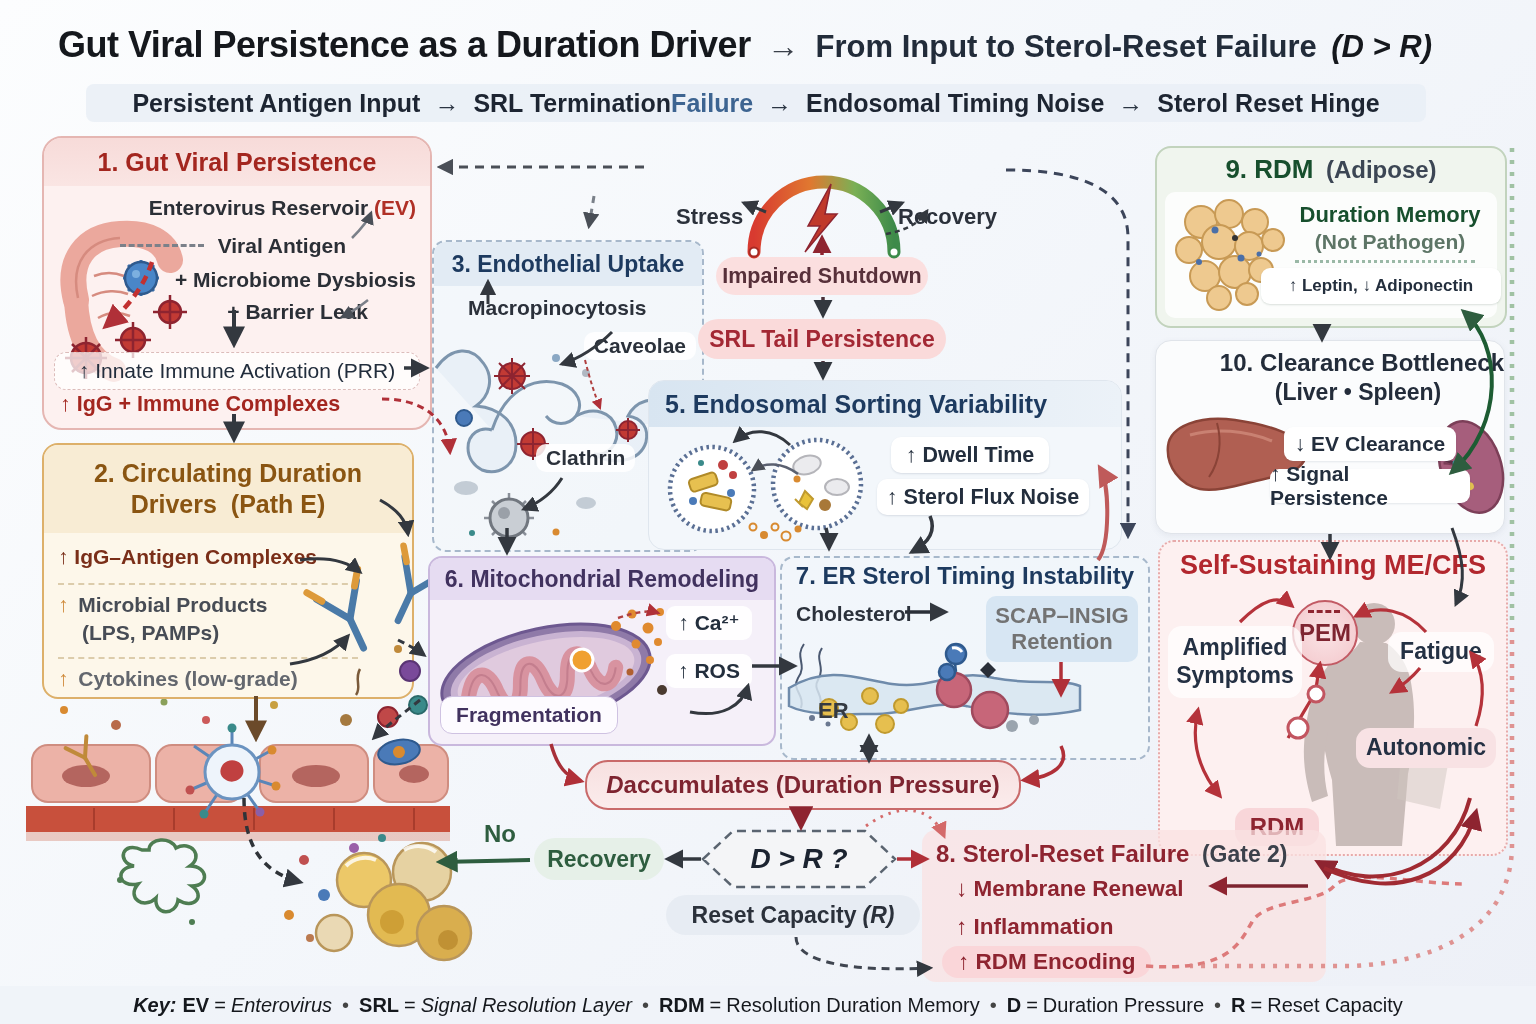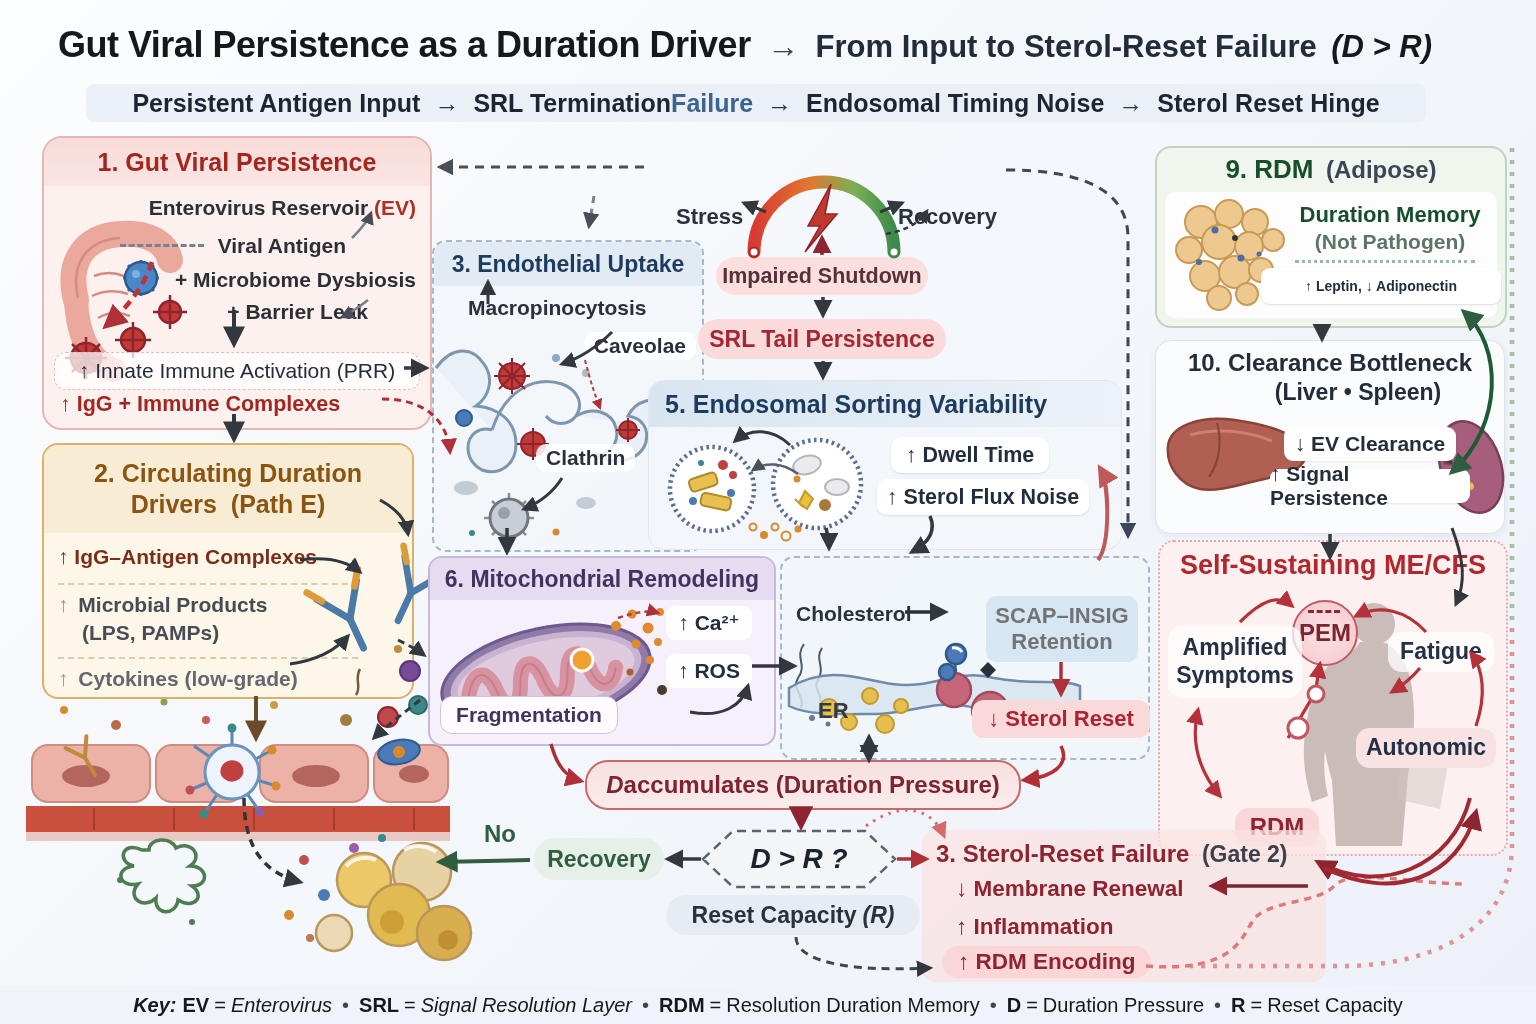--- a/index.html
+++ b/index.html
@@ -96,25 +96,25 @@
   
   #box9{left:1155px;top:146px;width:348px;height:178px;background:#f0f5ee;border:2px solid #c2d3bd;border-radius:16px;z-index:2;}
   #box9 .hd{position:absolute;left:0;top:6px;width:100%;text-align:center;white-space:nowrap;}
   #box9 .hb{font-size:26px;font-weight:800;color:#174f2d;}
   #box9 .hr{font-size:24px;font-weight:600;color:#3c4654;margin-left:8px;}
   #b9-inner{position:absolute;left:8px;top:44px;width:332px;height:126px;background:rgba(255,255,255,.8);border-radius:10px;}
   #b9-m1{position:absolute;left:118px;top:10px;width:214px;text-align:center;font-size:22px;font-weight:800;color:#174f2d;}
   #b9-m2{position:absolute;left:118px;top:38px;width:214px;text-align:center;font-size:21px;font-weight:600;color:#5d7566;}
   #b9-div{position:absolute;left:130px;top:68px;width:180px;border-top:3px dotted #9ab8a6;}
   #b9-m3{position:absolute;left:96px;top:76px;width:240px;height:36px;background:#fff;border-radius:9px;
-    font-size:14px;font-weight:700;color:#232e3d;box-shadow:0 1px 2px rgba(60,90,70,.18);}
+    font-size:17px;font-weight:700;color:#232e3d;box-shadow:0 1px 2px rgba(60,90,70,.18);}
   
   #box10{left:1155px;top:340px;width:348px;height:192px;background:#fbfcfd;border:1px solid #e0e4ea;border-radius:16px;
     box-shadow:0 2px 6px rgba(80,90,110,.08);z-index:2;}
-  #box10 .t1{position:absolute;left:0;top:8px;width:100%;text-align:center;font-size:24px;font-weight:800;color:#232c3a;}
+  #box10 .t1{position:absolute;left:0;top:8px;width:100%;text-align:right;font-size:24px;font-weight:800;color:#232c3a;}
   #box10 .t2{position:absolute;left:0;top:38px;width:100%;text-align:center;font-size:23px;font-weight:600;color:#232c3a;margin-left:28px;}
   .b10pill{position:absolute;background:#fff;border-radius:9px;font-size:21px;font-weight:700;color:#232e3d;
     display:flex;align-items:center;justify-content:center;box-shadow:0 1px 2px rgba(60,80,110,.12);}
   
   #mecfs{left:1158px;top:540px;width:346px;height:312px;background:#fdf0f0;border:2px dotted rgba(210,100,100,.5);border-radius:16px;z-index:2;}
   #mecfs .hd{position:absolute;left:0;top:8px;width:100%;text-align:center;font-size:27px;font-weight:800;color:#b2272e;}
   #pem{position:absolute;left:132px;top:58px;width:62px;height:62px;border-radius:50%;
     background:radial-gradient(#fae3e5,#f3c7cb);border:2.5px solid #c25a64;
     font-size:24px;font-weight:800;color:#7e2430;}
   #pem .dash{position:absolute;top:8px;left:14px;width:32px;border-top:3px dashed #8e2430;}
@@ -420,20 +420,21 @@
       <circle cx="216" cy="62" r="4" fill="#e08a2f"></circle>
         <circle cx="196" cy="74" r="3.5" fill="#b06030"></circle>
       <circle cx="228" cy="92" r="5" fill="#4a3a30"></circle>
     </svg>
     <div class="b6pill" style="left:236px;top:48px;width:86px;height:34px">↑ Ca²⁺</div>
     <div class="b6pill" style="left:236px;top:96px;width:86px;height:34px">↑ ROS</div>
     <div id="b6-frag" class="abs ctr">Fragmentation</div>
   </div>
 
   <div id="box7" class="abs">
+    <div class="hd">7. ER Sterol Timing Instability</div>
     <div id="b7-chol">Cholesterol</div>
     <div id="b7-scap" class="ctr">
       <span>SCAP–INSIG</span>
       <span>Retention</span>
     </div>
     <svg class="abs" style="left:2px;top:68px" width="300" height="118" viewBox="0 0 300 118">
       <path d="M20 18 C10 32 24 38 14 52 C7 64 21 68 17 82" fill="none" stroke="#4a5870" stroke-width="2"></path>
       <path d="M38 22 C30 34 42 40 34 54 C28 64 40 68 36 80" fill="none" stroke="#4a5870" stroke-width="2"></path>
       <circle cx="28" cy="92" r="3" fill="#6a7890"></circle>
         <circle cx="44" cy="98" r="2.5" fill="#6a7890"></circle>
@@ -447,21 +448,20 @@
       <circle cx="206" cy="84" r="18" fill="#c76679" stroke="#a04a5e" stroke-width="2.5"></circle>
       <line x1="172" y1="46" x2="170" y2="28" stroke="#2f5a8e" stroke-width="2.5"></line>
       <circle cx="172" cy="28" r="10" fill="#4a7ab8" stroke="#2f5a8e" stroke-width="2.5"></circle>
       <circle cx="163" cy="46" r="8" fill="#4a7ab8" stroke="#2f5a8e" stroke-width="2.5"></circle>
       <path d="M168 22 A10 10 0 0 1 178 26" stroke="#fff" stroke-width="3" fill="none"></path>
       <circle cx="228" cy="100" r="6" fill="#9aa4ae"></circle>
         <circle cx="250" cy="94" r="5" fill="#9aa4ae"></circle>
       <path d="M196 44 L204 36 L212 44 L204 52 Z" fill="#2a2f38"></path>
     </svg>
     <div id="b7-er">ER</div>
-    <div id="b7-reset" class="ctr">↓ Sterol Reset</div>
   </div>
 
   <div id="box9" class="abs">
     <div class="hd">
       <span class="hb">9. RDM</span>
       <span class="hr">(Adipose)</span>
     </div>
     <div id="b9-inner">
       <svg class="abs" style="left:6px;top:2px" width="120" height="122" viewBox="0 0 120 122">
         <g fill="#eec98f" stroke="#c89a55" stroke-width="2">
@@ -530,21 +530,21 @@
       <span>Amplified</span>
       <span>Symptoms</span>
     </div>
     <div id="mc-fat" class="mcpill">Fatigue</div>
     <div id="mc-auto" class="mcpill">Autonomic</div>
     <div id="mc-rdm" class="mcpill">RDM</div>
   </div>
 
   <div id="box8" class="abs">
     <div class="ttl">
-      <span class="t1">3. Sterol-Reset Failure</span>
+      <span class="t1">8. Sterol-Reset Failure</span>
       <span class="t2">(Gate 2)</span>
     </div>
     <div class="b8row" style="top:46px">↓ Membrane Renewal</div>
     <div class="b8row" style="top:84px">↑ Inflammation</div>
     <div class="b8row" id="b8-i3">↑ RDM Encoding</div>
   </div>
 
   <div id="d-pill" class="abs ctr">
     <span class="it">D</span>
     <span> accumulates (Duration Pressure)</span>

